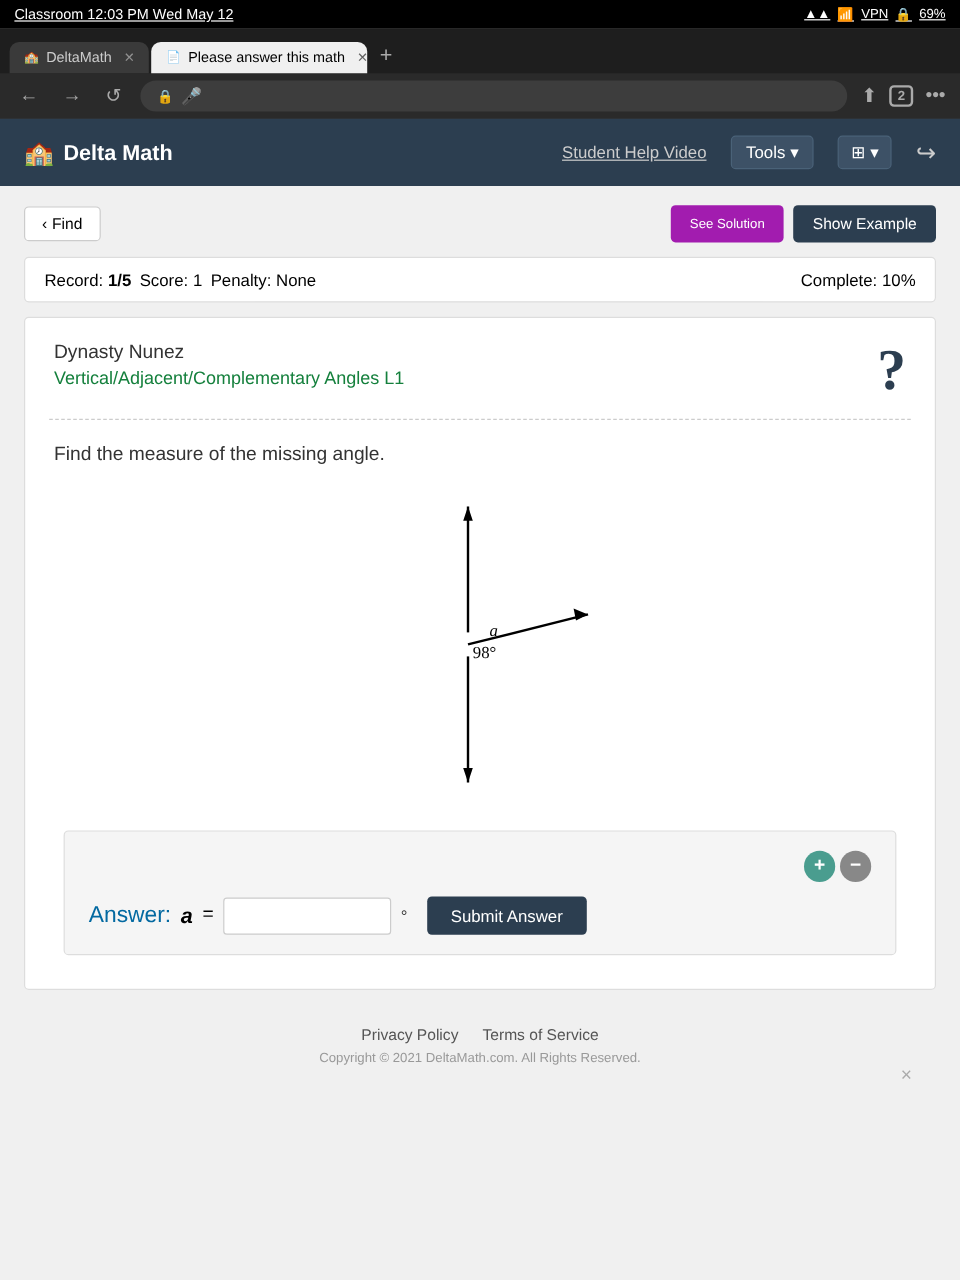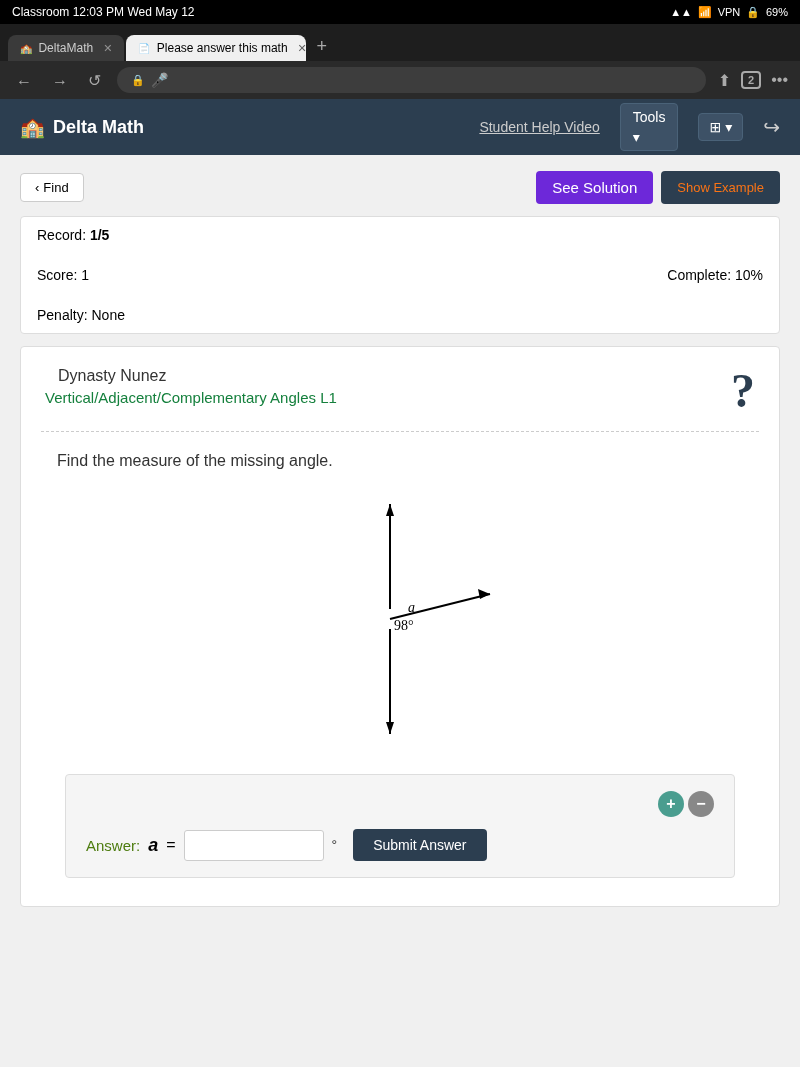--- a/index.html
+++ b/index.html
@@ -8,20 +8,21 @@
     
     .status-bar {
       background: #000;
       color: #fff;
       font-size: 12px;
       padding: 4px 12px;
       display: flex;
       justify-content: space-between;
       align-items: center;
       height: 24px;
+      text-decoration: underline;
     }
     .status-left { display: flex; gap: 8px; align-items: center; }
     .status-right { display: flex; gap: 6px; align-items: center; font-size: 11px; }
 
     
     .browser-chrome { background: #1e1e1e; padding: 0; }
     .tab-bar {
       display: flex;
       align-items: flex-end;
       padding: 8px 8px 0 8px;
@@ -108,23 +109,22 @@
     .help-video-link { color: #ccc; font-size: 14px; text-decoration: underline; cursor: pointer; margin-left: 47px; }
     .tools-btn {
       background: #3d5166;
       border: 1px solid #4a6278;
       color: #fff;
       padding: 5px 12px;
       border-radius: 4px;
       cursor: pointer;
       font-size: 14px;
       display: flex;
-      align-items: flex-start;
+      align-items: flex-end;
       gap: 4px;
-      flex-direction: column;
     }
     .calc-btn {
       background: #3d5166;
       border: 1px solid #4a6278;
       color: #fff;
       padding: 5px 10px;
       border-radius: 4px;
       cursor: pointer;
       font-size: 14px;
       display: flex;
@@ -149,83 +149,83 @@
       padding: 6px 14px;
       border-radius: 4px;
       font-size: 13px;
       cursor: pointer;
       display: flex;
       align-items: center;
       gap: 4px;
     }
     .right-btns { display: flex; gap: 8px; }
     .see-solution-btn {
-      background: #6d28d9;
+      background: #a21caf;
       color: #fff;
       border: none;
       padding: 8px 16px;
       border-radius: 4px;
-      font-size: 15px;
+      font-size: 11px;
       cursor: pointer;
     }
     .show-example-btn {
       background: #2c3e50;
-      color: #f97316;
+      color: #ffffff;
       border: none;
       padding: 8px 16px;
       border-radius: 4px;
       font-size: 13px;
       cursor: pointer;
     }
 
     
     .record-bar {
       background: #fff;
       border: 1px solid #ddd;
       border-radius: 4px;
       padding: 10px 16px;
       display: flex;
       justify-content: space-between;
       align-items: center;
       margin-bottom: 12px;
       font-size: 14px;
     }
-    .record-left { display: flex; gap: 24px; flex-direction: column; }
+    .record-left { display: flex; gap: 7px; }
 
     
     .problem-card {
       background: #fff;
       border: 1px solid #ddd;
       border-radius: 4px;
       padding: 0;
       overflow: hidden;
     }
     .problem-header {
       padding: 20px 24px 16px;
       display: flex;
       justify-content: space-between;
       align-items: flex-start;
     }
     .student-info { }
-    .student-name { font-size: 16px; color: #333; margin-bottom: 4px; margin-left: 13px; }
+    .student-name { font-size: 16px; color: #333; margin-bottom: 4px; }
     .problem-type { font-size: 15px; color: #15803d; margin-bottom: 4px; }
     .problem-time { font-size: 14px; color: #555; }
     .help-icon {
       font-size: 48px;
       color: #2c3e50;
       font-weight: bold;
       font-family: serif;
       line-height: 1;
     }
     .divider {
       border: none;
       border-top: 1px dashed #ccc;
       margin: 0 20px;
     }
-    .problem-body { padding: 20px 36px; }
+    .problem-body { padding: 20px 24px; }
     .problem-question { font-size: 16px; color: #333; margin-bottom: 24px; }
 
     
     .diagram-container {
       display: flex;
       justify-content: center;
       align-items: center;
       margin: 0 auto 20px;
       height: 260px;
       position: relative;
@@ -263,21 +263,21 @@
       font-weight: bold;
       color: #555;
     }
     .zoom-plus { background: #4a9d8f; color: #fff; }
     .zoom-minus { background: #888; color: #fff; }
     .answer-row {
       display: flex;
       align-items: center;
       gap: 8px;
     }
-    .answer-label { font-size: 15px; color: #4d7c0f; }
+    .answer-label { font-size: 19px; color: #0369a1; }
     .answer-var { font-style: italic; font-size: 18px; font-weight: bold; }
     .answer-equals { font-size: 16px; }
     .answer-input {
       border: 1px solid #ccc;
       border-radius: 3px;
       padding: 6px 10px;
       font-size: 15px;
       width: 140px;
       background: #fff;
     }
@@ -452,14 +452,22 @@
           <span class="answer-equals">=</span>
           <input class="answer-input" type="text" value="" style="">
           <span class="degree-symbol">°</span>
           <button class="submit-btn">Submit Answer</button>
         </div>
       </div>
 
     </div>
   </div>
 
+  <div class="footer footer-area">
+    <div class="footer-links">
+      <a class="footer-link">Privacy Policy</a>
+      <a class="footer-link">Terms of Service</a>
+    </div>
+    <div class="footer-copyright">Copyright © 2021 DeltaMath.com. All Rights Reserved.</div>
+    <span class="footer-close">×</span>
+  </div>
 
 </div>
 
 </body></html>

